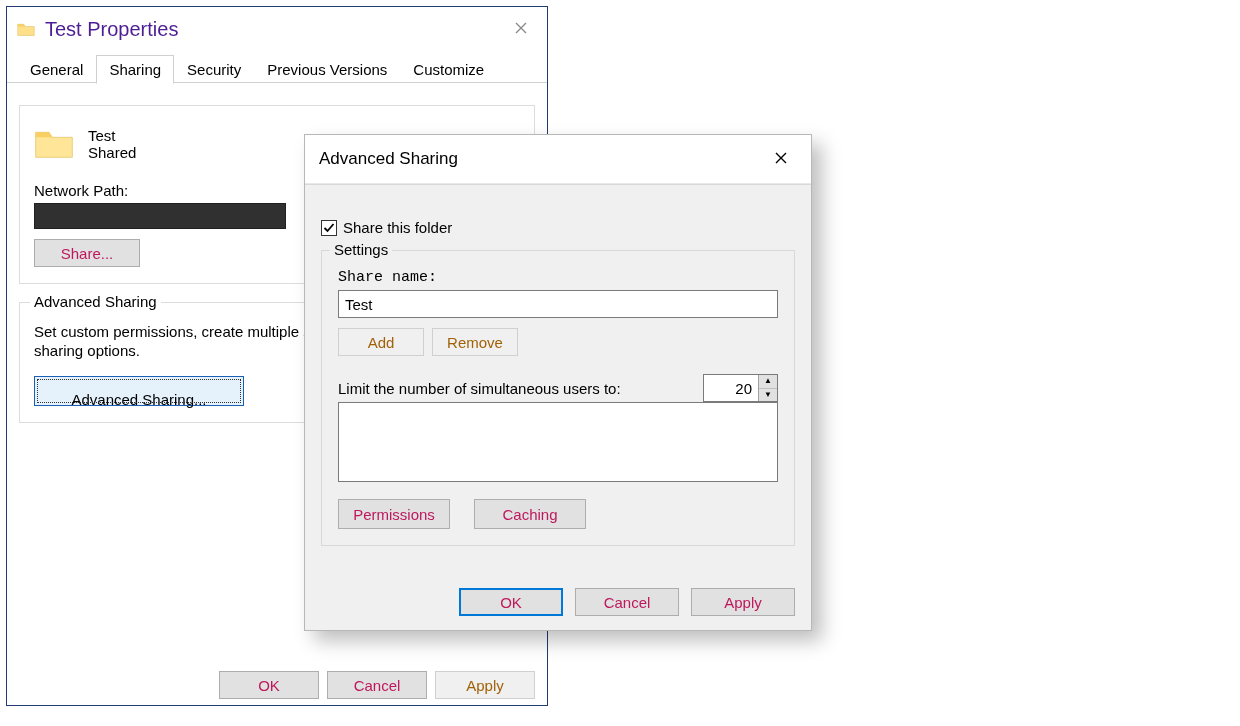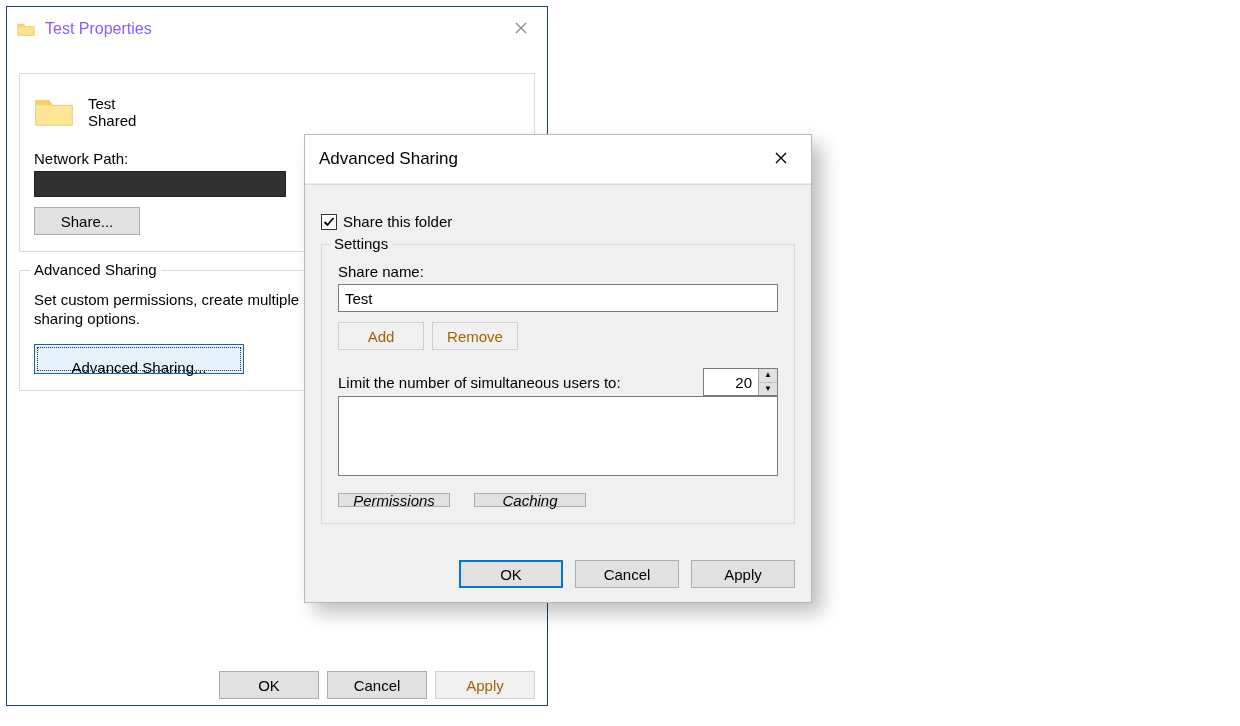--- a/index.html
+++ b/index.html
@@ -23,22 +23,22 @@
     height: 700px;
     border: 1px solid #1f3b6f;
     background: #ffffff;
     box-sizing: border-box;
   }
   .titlebar {
     height: 44px;
     display: flex;
     align-items: center;
     padding: 0 6px 0 10px;
-    color: #8b5cf6;
-    font-size: 16px;
+    color: #4c1d95;
+    font-size: 20px;
   }
   .titlebar .folder-icon {
     width: 18px;
     height: 15px;
     margin-right: 10px;
   }
   .titlebar .spacer { flex: 1; }
   .close-x {
     width: 40px;
     text-align: center;
@@ -112,21 +112,21 @@
     background: #303030;
     border: 1px solid #202020;
   }
   .btn {
     display: inline-flex;
     align-items: center;
     justify-content: center;
     background: #e1e1e1;
     border: 1px solid #adadad;
     font-size: 15px;
-    color: #000000;
+    color: #be185d;
     box-sizing: border-box;
     padding: 0;
   }
   .btn.disabled {
     background: #f0f0f0;
     color: #a16207;
     border-color: #d0d0d0;
   }
   .share-btn {
     margin-top: 10px;
@@ -187,21 +187,21 @@
     background:#ffffff;
   }
   .dlg-title .spacer { flex: 1; }
   .dlg-close {
     width: 40px;
     text-align: center;
     font-size: 18px;
   }
   .dlg-body {
     background: #f0f0f0;
-    padding: 22px 16px;
+    padding: 28px 16px;
     border-top: 1px solid #d8d8d8;
   }
   .chk-row {
     display: flex;
     align-items: center;
     gap: 6px;
     margin: 6px 0 14px 0;
   }
   .chk {
     width: 16px; height: 16px;
@@ -219,21 +219,21 @@
     background: #f0f0f0;
   }
   .settings-box .legend {
     position: absolute;
     top: -10px;
     left: 8px;
     background: #f0f0f0;
     padding: 0 4px;
   }
 
-  .field-label { margin-top: 4px; margin-bottom: 4px; }
+  .field-label { margin-top: 4px; margin-bottom: 4px; font-family: Liberation Mono, monospace; }
   .text-input {
     width: 100%;
     box-sizing: border-box;
     height: 28px;
     border: 1px solid #7a7a7a;
     background: #ffffff;
     padding: 2px 6px;
     font-size: 15px;
     font-family: inherit;
   }
@@ -265,21 +265,21 @@
     background:#e1e1e1;
   }
   .spinner .arrow {
     flex:1; display:flex;align-items:center;justify-content:center;
     font-size:8px; line-height:1;
     border-bottom:1px solid #c0c0c0;
   }
   .spinner .arrow:last-child { border-bottom:none; }
 
   .perm-row { display:flex; gap:24px; margin-top:14px; }
-  .perm-row .btn { width:112px; height:14px;font-style:italic; }
+  .perm-row .btn { width:112px; height:30px; }
 
   .dlg-buttons {
     display:flex; justify-content:flex-end; gap:12px;
     padding:14px 16px;
     background:#f0f0f0;
   }
   .dlg-buttons .btn { width:104px; height:28px; }
   .btn.default {
     background:#e1e1e1;
     border:2px solid #0078d7;
@@ -297,20 +297,27 @@
     </svg>
     <span>Test Properties</span>
     <span class="spacer"></span>
     <span class="close-x">
       <svg width="14" height="14" viewBox="0 0 14 14">
         <path d="M2 2 L12 12 M12 2 L2 12" stroke="#8a8a8a" stroke-width="1.4" fill="none"></path>
       </svg>
     </span>
   </div>
 
+  <div class="tabstrip">
+    <div class="tab">General</div>
+    <div class="tab active">Sharing</div>
+    <div class="tab">Security</div>
+    <div class="tab">Previous Versions</div>
+    <div class="tab">Customize</div>
+  </div>
 
   <div class="pane">
 
     <div class="groupbox">
 
       <div class="folder-row">
         <svg class="big-folder" viewBox="0 0 48 40">
           <path d="M2 6 h16 l4 6 h24 v24 h-44 z" fill="#ffe597" stroke="#e0be5a" stroke-width="0.8"></path>
           <path d="M2 6 h16 l4 6 h-20 z" fill="#f7cf63"></path>
         </svg>

